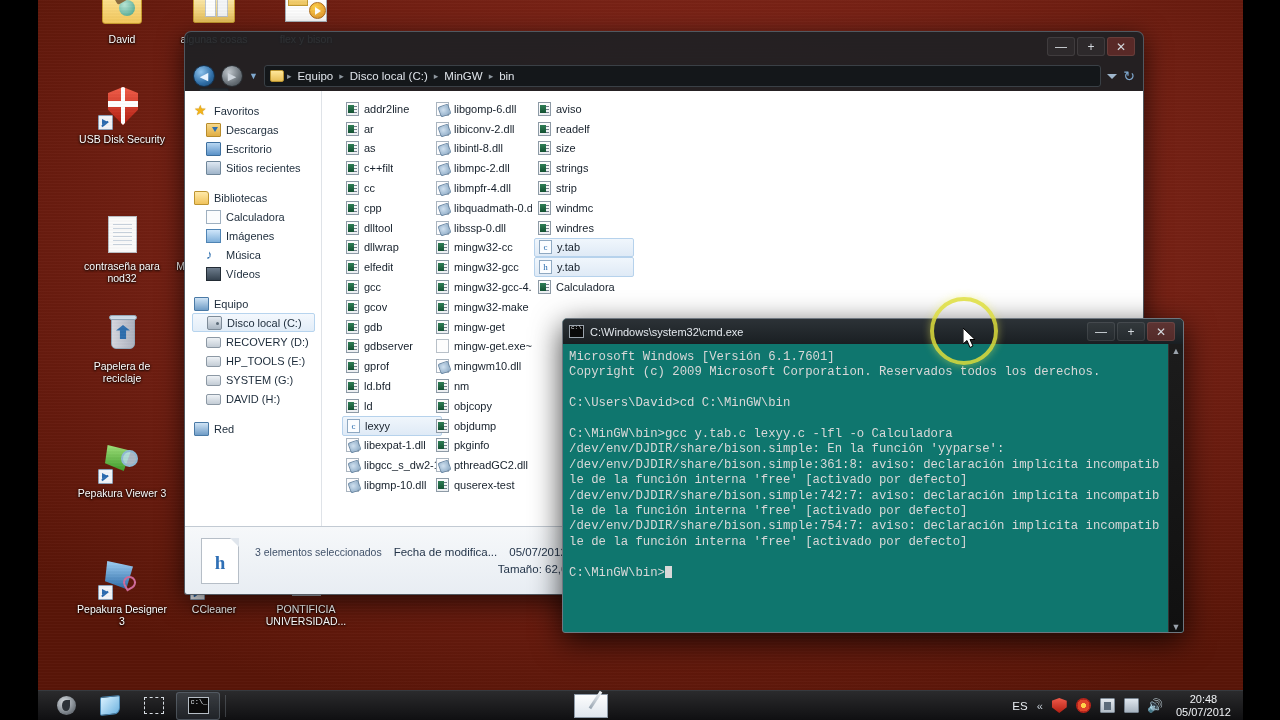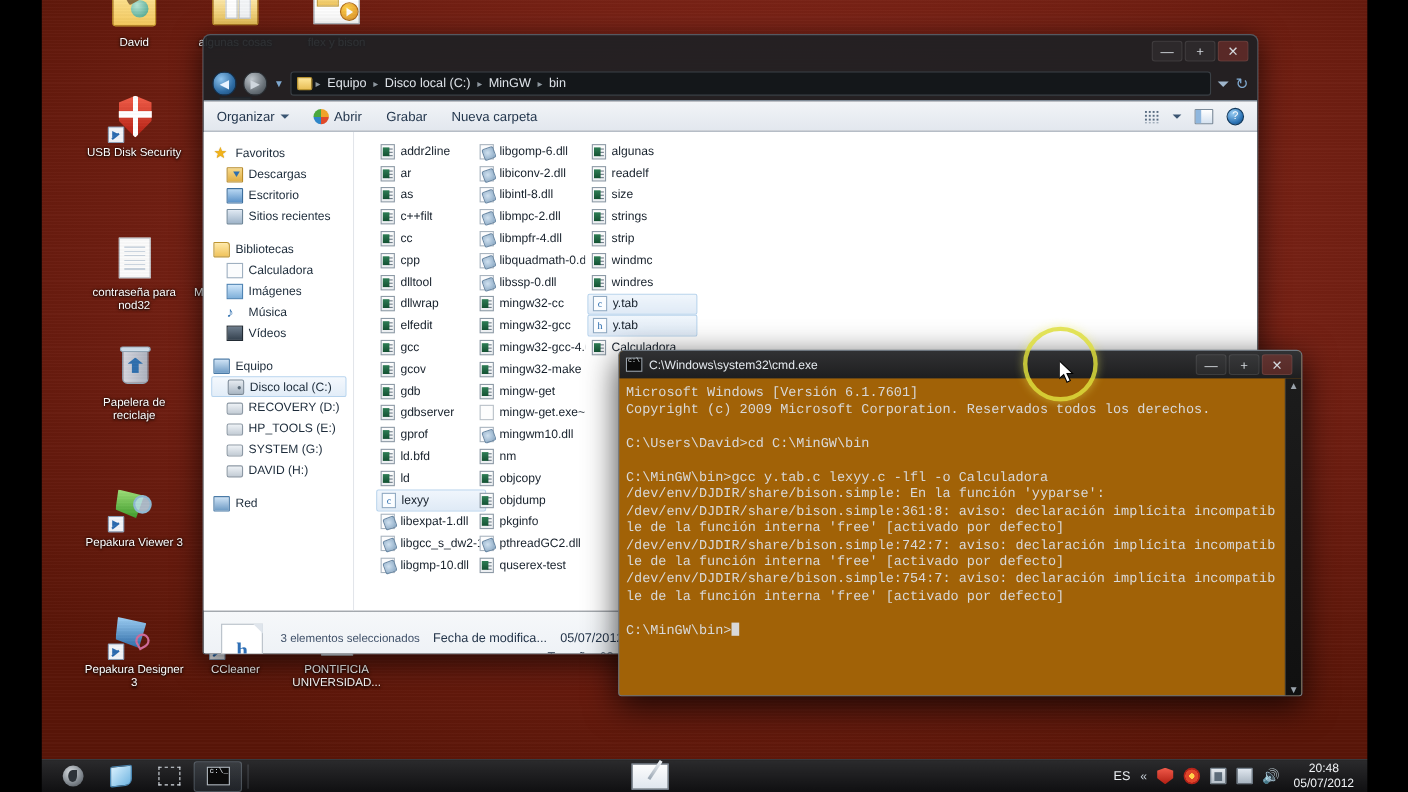--- a/index.html
+++ b/index.html
@@ -157,21 +157,21 @@
   .st-icon span{ position:absolute; left:0; right:0; top:13px; text-align:center; color:#2f6fb5;
     font-size:19px; font-weight:bold; font-family:"Liberation Serif", serif; }
   .st-text { font-size:11.5px; color:#24354a; }
   .st-row1 { display:flex; gap:12px; align-items:baseline; }
   .st-small { font-size:10.5px; color:#41526a; }
   .st-row2 { text-align:right; margin-top:5px; }
 
   
   #cmd {
     position:absolute; left:562px; top:318px; width:622px; height:315px;
-    background:#a16207; border:1px solid #6e7780; border-radius:5px 5px 3px 3px;
+    background:#0f766e; border:1px solid #6e7780; border-radius:5px 5px 3px 3px;
     box-shadow:0 8px 30px rgba(0,0,0,.75); overflow:hidden;
   }
   #cmd-title { height:25px; background:linear-gradient(rgba(45,48,53,.97), rgba(26,28,32,.97));
     display:flex; align-items:center; padding:0 6px; gap:6px; }
   .cmd-ico { width:15px; height:13px; background:#0a0a0a; border:1px solid #9aa3ac; position:relative; }
   .cmd-ico::after{ content:"c:\\"; position:absolute; left:1px; top:-2px; color:#dfe5ea; font-size:6px;
     font-family:"Liberation Mono", monospace; }
   #cmd-title .t { color:#e4e9ee; font-size:11px; }
   #cmd-body { position:relative; height:290px; display:flex; }
   #cmd-text {
@@ -387,42 +387,20 @@
         <span class="crumb-sep">▸</span>
         <span class="crumb">MinGW</span>
         <span class="crumb-sep">▸</span>
         <span class="crumb">bin</span>
         <span style="margin-left:auto"></span>
       </div>
       <div class="dropcaret"></div>
       <div class="refresh">↻</div>
     </div>
 
-    <div id="exp-toolbar">
-      <div class="tb-item">
-        <span>Organizar</span>
-        <span class="tb-caret"></span>
-      </div>
-      <div class="tb-item">
-        <span style="width:14px;height:14px;border-radius:50%;background:conic-gradient(#f0a32a 0 25%,#e04a2a 25% 50%,#2f86c8 50% 75%,#4aa83e 75% 100%);display:inline-block"></span>
-        <span>Abrir</span>
-      </div>
-      <div class="tb-item">
-        <span>Grabar</span>
-      </div>
-      <div class="tb-item">
-        <span>Nueva carpeta</span>
-      </div>
-      <div class="tb-right">
-        <div class="viewgrid"></div>
-        <div class="tb-caret"></div>
-        <div class="panebtn"></div>
-        <div class="helpbtn">?</div>
-      </div>
-    </div>
 
     <div id="exp-body">
       <div id="nav-pane">
           <div class="nav-group">
             <div class="nav-row">
               <span class="ni ni-star">★</span>
               <span class="nav-label">Favoritos</span>
             </div>
             <div class="nav-row child">
               <span class="ni ni-dl"></span>
@@ -653,21 +631,21 @@
               <span class="fname">pthreadGC2.dll</span>
             </div>
             <div class="file-row">
               <span class="fi fi-exe"></span>
               <span class="fname">quserex-test</span>
             </div>
           </div>
         <div class="file-col" style="left:212px">
             <div class="file-row">
               <span class="fi fi-exe"></span>
-              <span class="fname">algunas</span>
+              <span class="fname">aviso</span>
             </div>
             <div class="file-row">
               <span class="fi fi-exe"></span>
               <span class="fname">readelf</span>
             </div>
             <div class="file-row">
               <span class="fi fi-exe"></span>
               <span class="fname">size</span>
             </div>
             <div class="file-row">

